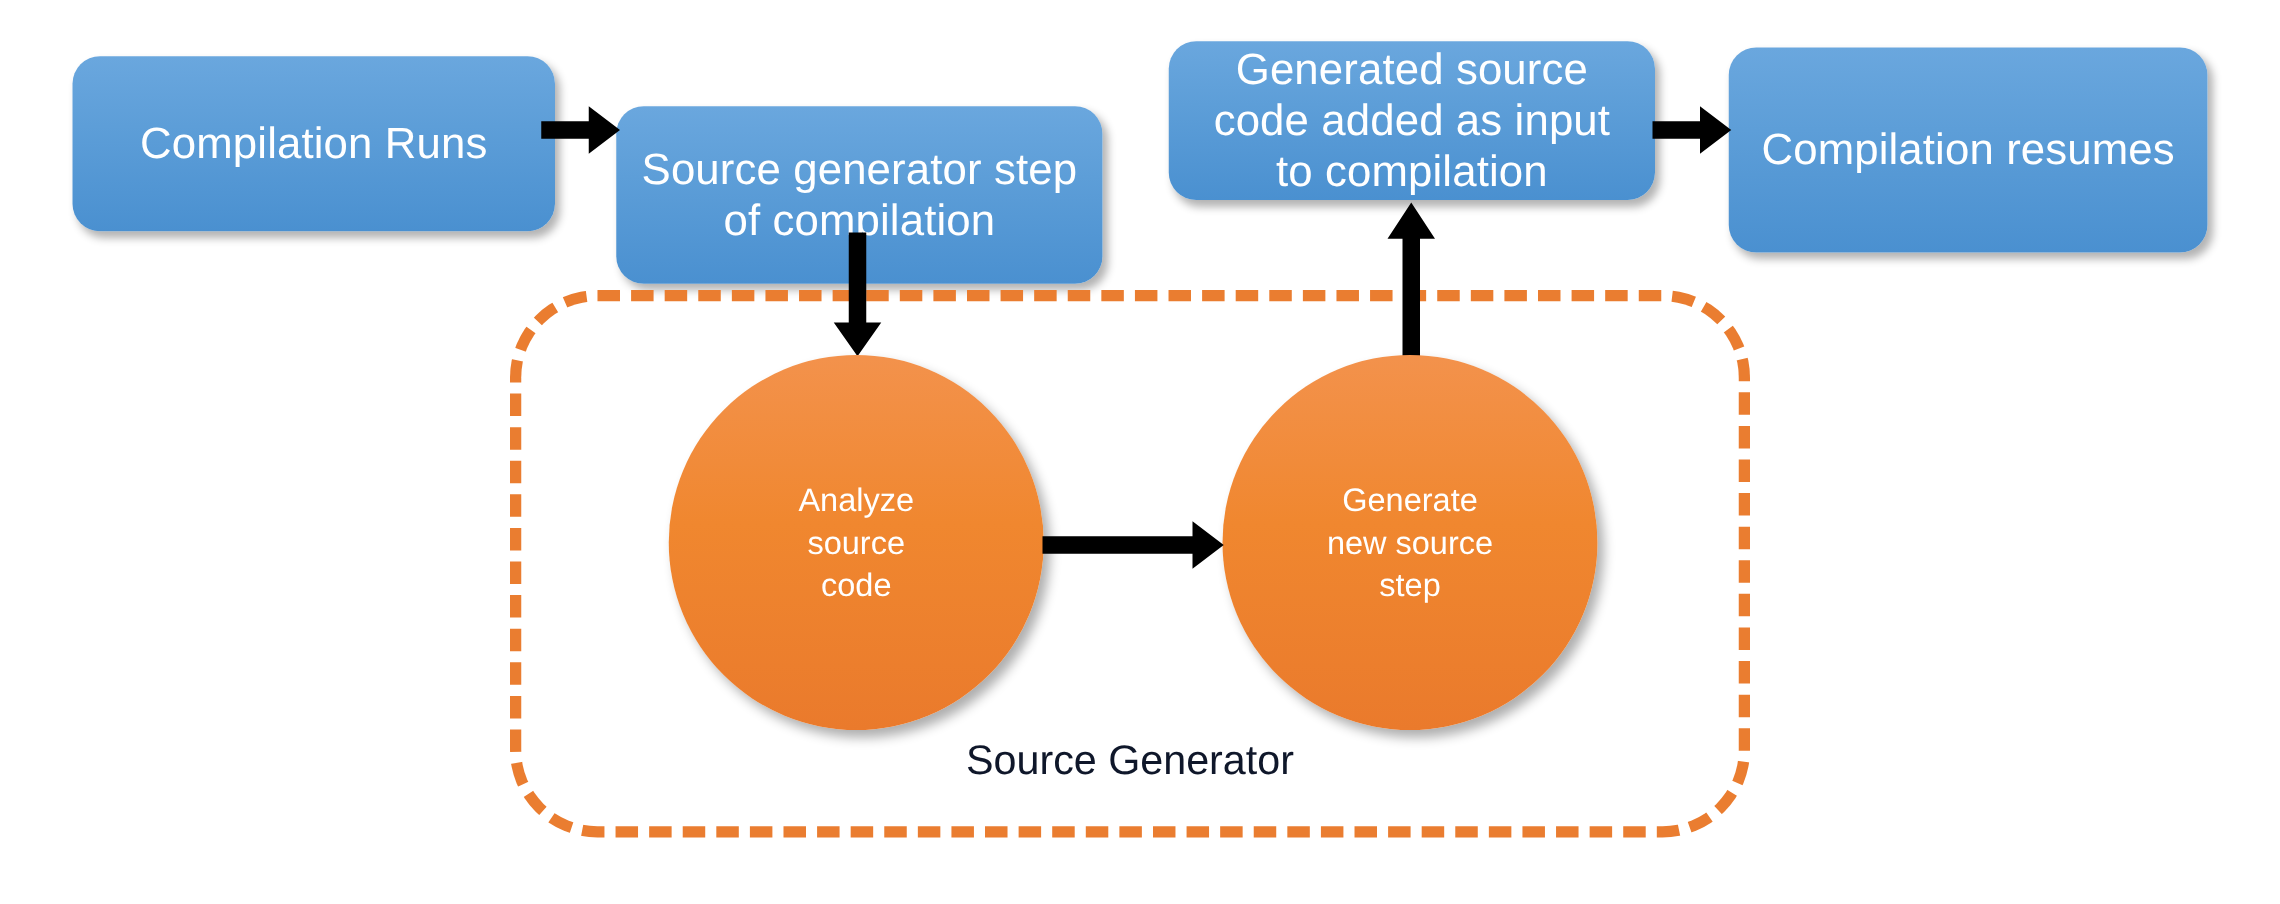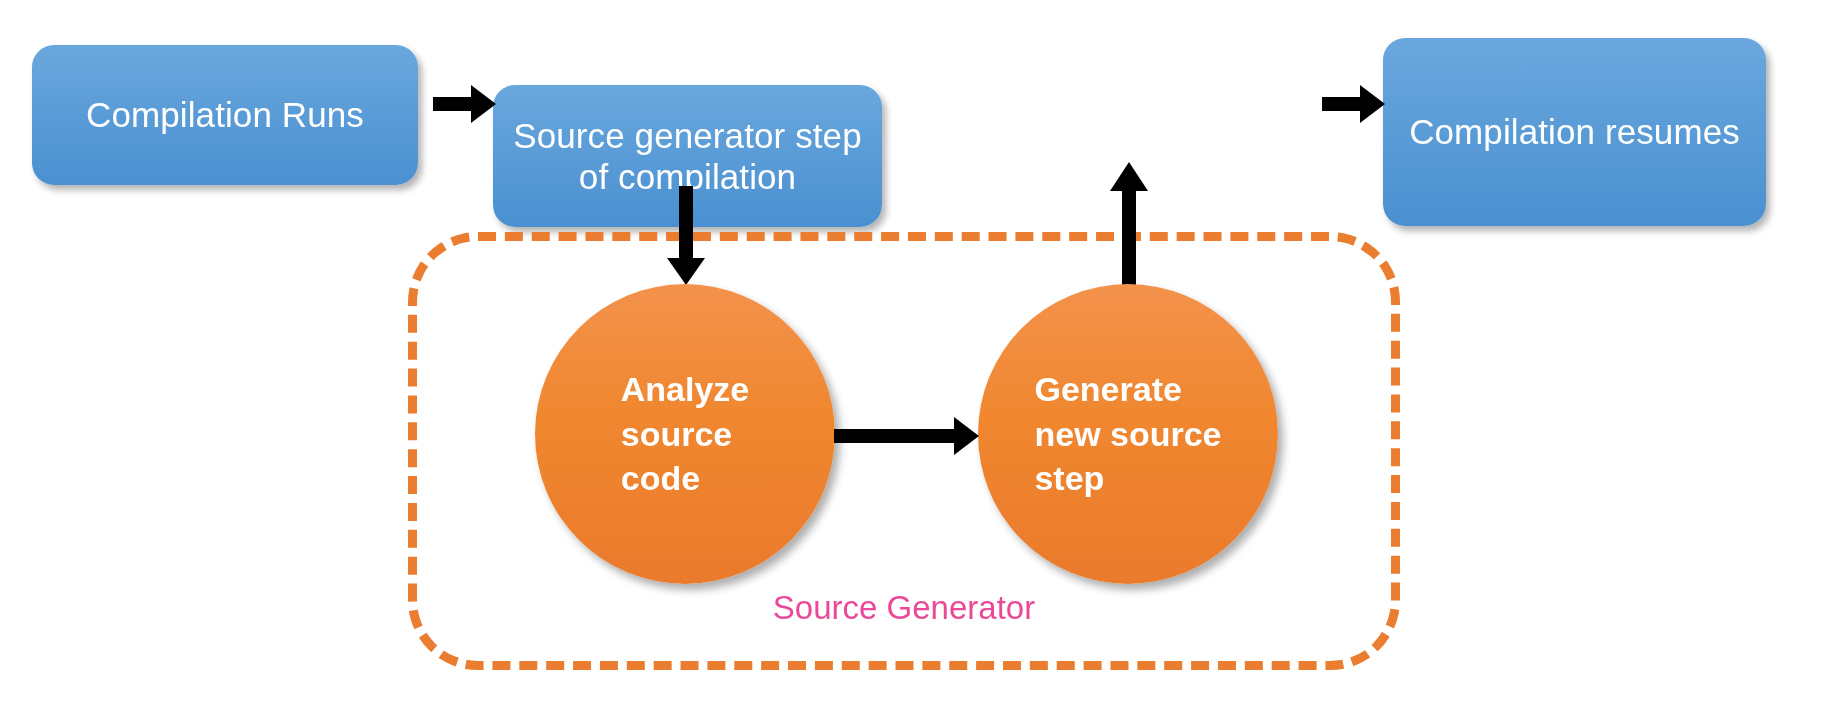--- a/index.html
+++ b/index.html
@@ -42,62 +42,64 @@
   
   .circle {
     position: absolute;
     box-sizing: border-box;
     border-radius: 50%;
     background: linear-gradient(180deg, #f3924c 0%, #f0872f 45%, #ea7a2c 100%);
     box-shadow: 5px 6px 9px rgba(0,0,0,0.32);
     display: flex;
     align-items: center;
     justify-content: center;
-    text-align: left;
+    text-align: center;
     color: #ffffff;
-    font-size: 34px;
+    font-size: 26px;
     line-height: 1.32;
     white-space: pre-line;
-    font-weight: bold;
   }
 
   
   .group-box {
     position: absolute;
     box-sizing: border-box;
     border: 9px dashed #ea7d30;
     border-radius: 70px;
     background: transparent;
   }
   .group-label {
     position: absolute;
-    color: #ec4899;
+    color: #0f172a;
     font-size: 33px;
     text-align: center;
     white-space: nowrap;
   }
 
   
   .arrow {
     position: absolute;
   }
   .arrow svg { display: block; overflow: visible; }
 </style>
 </head>
 <body>
 
 <div id="canvas">
 
-  <div class="box" style="left:32px; top:45px; width:386px; height:140px;">Compilation Runs</div>
+  <div class="box" style="left:58px; top:45px; width:386px; height:140px;">Compilation Runs</div>
 
   <div class="box" style="left:493px; top:45px; width:389px; height:142px;margin-top:40px;">Source generator step
 of compilation</div>
 
+  <div class="box" style="left:935px; top:33px; width:389px; height:127px;">Generated source
+code added as input
+to compilation</div>
 
-  <div class="box" style="left:1383px; top:38px; width:383px; height:188px;">Compilation resumes</div>
+  <div class="box" style="left:1383px; top:38px; width:383px; height:164px;">Compilation resumes</div>
 
   <div class="arrow" style="left:433px; top:82px; width:64px; height:44px;">
     <svg width="64" height="44" viewBox="0 0 64 44">
       <path d="M0 15 H38 V3 L63 22 L38 41 V29 H0 Z" fill="#000000"></path>
     </svg>
   </div>
 
   <div class="arrow" style="left:1322px; top:82px; width:64px; height:44px;">
     <svg width="64" height="44" viewBox="0 0 64 44">
       <path d="M0 15 H38 V3 L63 22 L38 41 V29 H0 Z" fill="#000000"></path>

